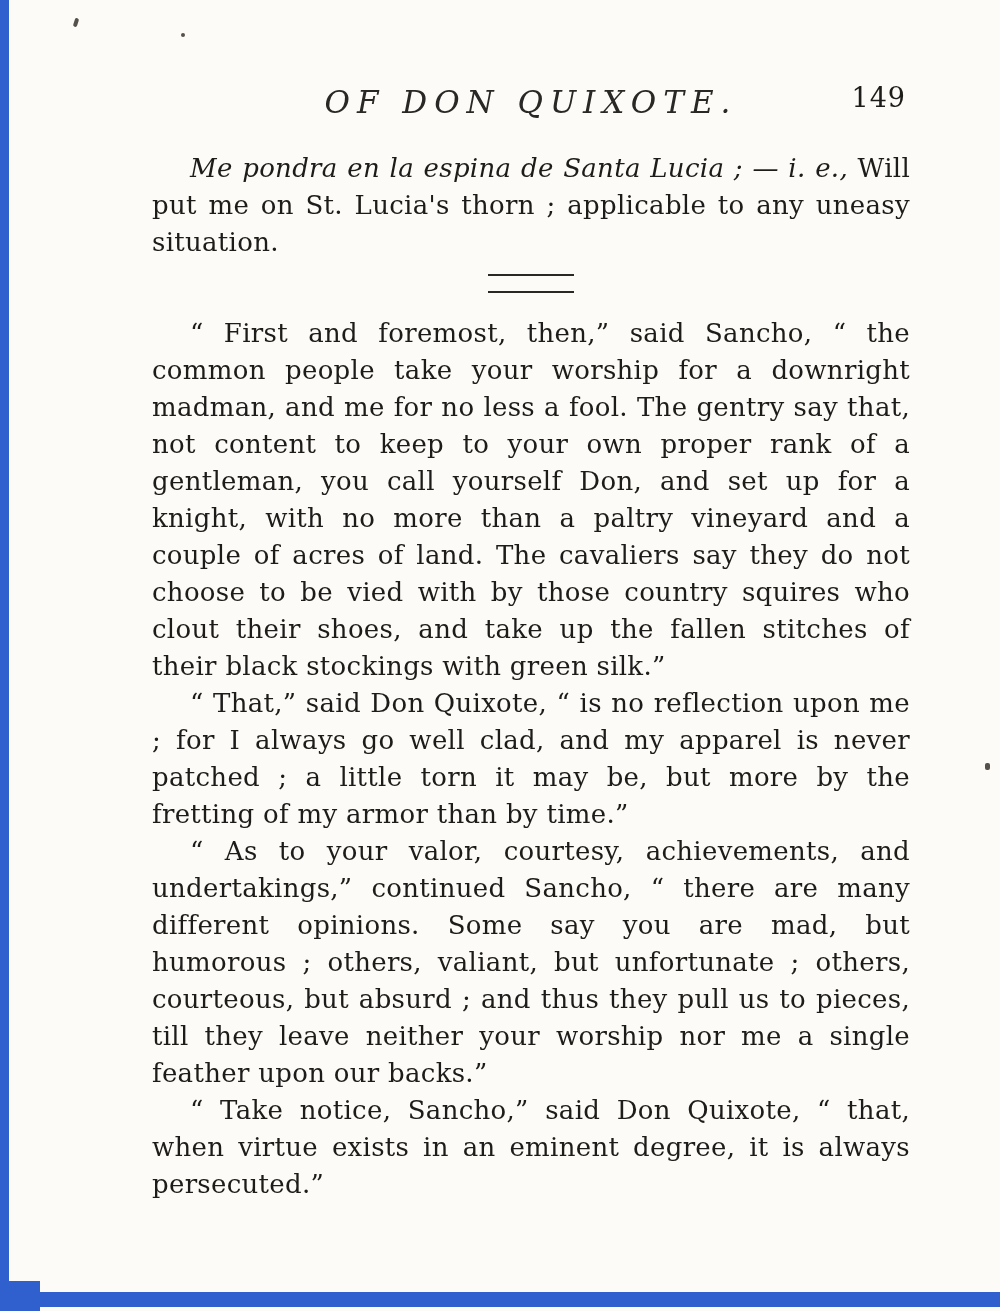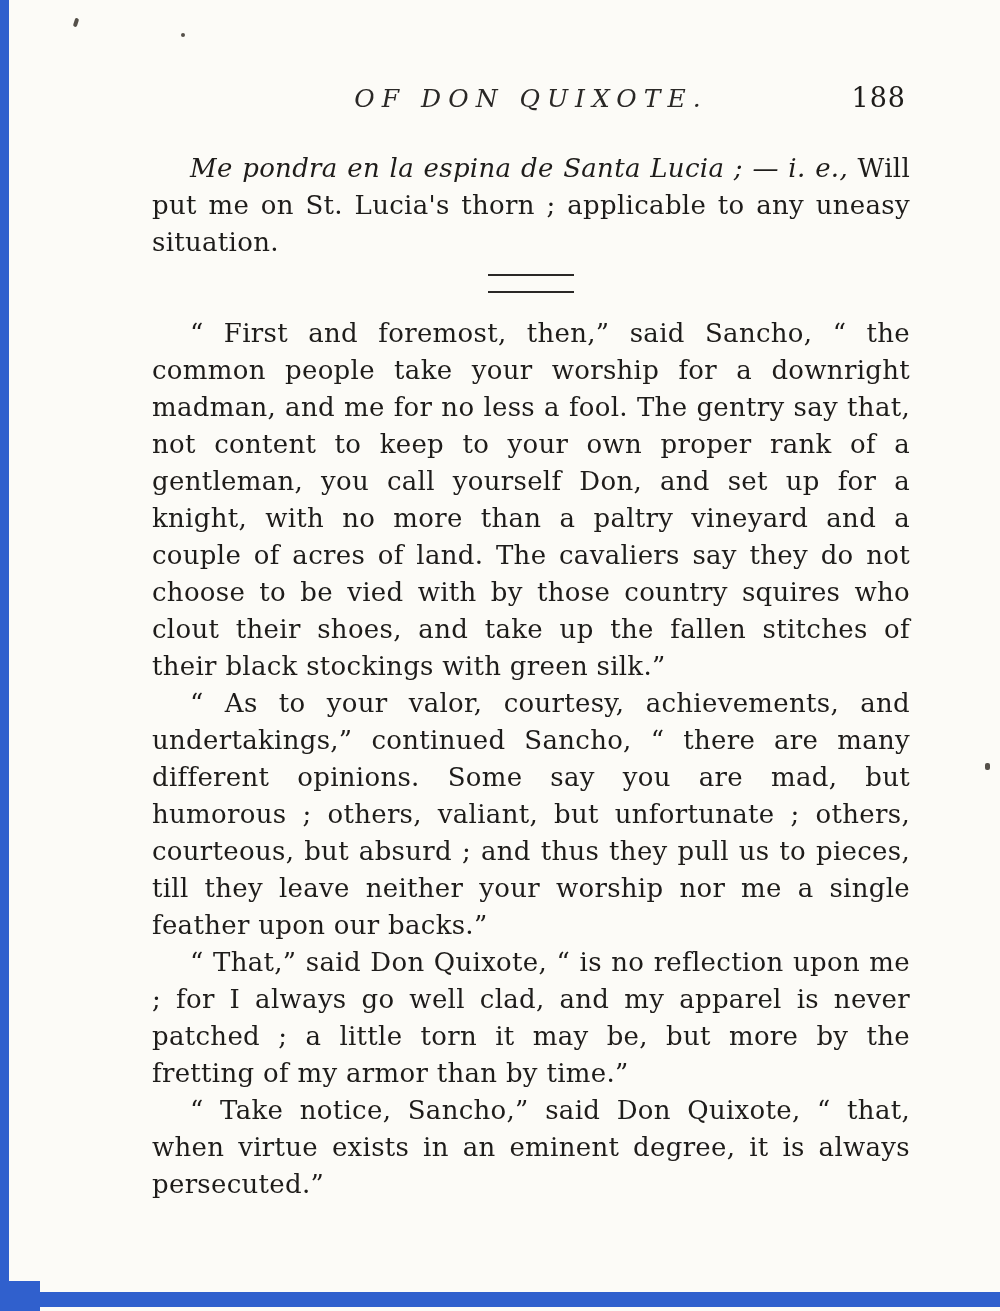--- a/index.html
+++ b/index.html
@@ -52,21 +52,21 @@
   }
   .running-head {
     position: relative;
     height: 34px;
     margin-bottom: 32px;
   }
   .head-title {
     display: block;
     text-align: center;
     font-style: italic;
-    font-size: 25px;
+    font-size: 31px;
     letter-spacing: 7px;
     color: #2a2826;
   }
   .page-number {
     position: absolute;
     right: 4px;
     top: -2px;
     font-size: 27px;
     letter-spacing: 1px;
   }
@@ -97,32 +97,32 @@
   <div class="scan-corner"></div>
 
   <span class="speck s1"></span>
   <span class="speck s2"></span>
   <span class="speck s3"></span>
 
   <div class="content">
 
     <div class="running-head">
       <span class="head-title">OF DON QUIXOTE.</span>
-      <span class="page-number">188</span>
+      <span class="page-number">149</span>
     </div>
 
     <p class="note"><span class="it">Me pondra en la espina de Santa Lucia ; — i. e., </span><span>Will put me on St. Lucia's thorn ; applicable to any uneasy situation.</span></p>
 
     <div class="divider"></div>
 
 
     <div class="divider second"></div>
 
     <p>“ First and foremost, then,” said Sancho, “ the common people take your worship for a downright madman, and me for no less a fool. The gentry say that, not content to keep to your own proper rank of a gentleman, you call yourself Don, and set up for a knight, with no more than a paltry vineyard and a couple of acres of land. The cavaliers say they do not choose to be vied with by those country squires who clout their shoes, and take up the fallen stitches of their black stockings with green silk.”</p>
 
+    <p>“ That,” said Don Quixote, “ is no reflection upon me ; for I always go well clad, and my apparel is never patched ; a little torn it may be, but more by the fretting of my armor than by time.”</p>
+
     <p>“ As to your valor, courtesy, achievements, and undertakings,” continued Sancho, “ there are many different opinions. Some say you are mad, but humorous ; others, valiant, but unfortunate ; others, courteous, but absurd ; and thus they pull us to pieces, till they leave neither your worship nor me a single feather upon our backs.”</p>
-
-    <p>“ That,” said Don Quixote, “ is no reflection upon me ; for I always go well clad, and my apparel is never patched ; a little torn it may be, but more by the fretting of my armor than by time.”</p>
 
     <p>“ Take notice, Sancho,” said Don Quixote, “ that, when virtue exists in an eminent degree, it is always persecuted.”</p>
 
   </div>
 </div>
 
 </body></html>

